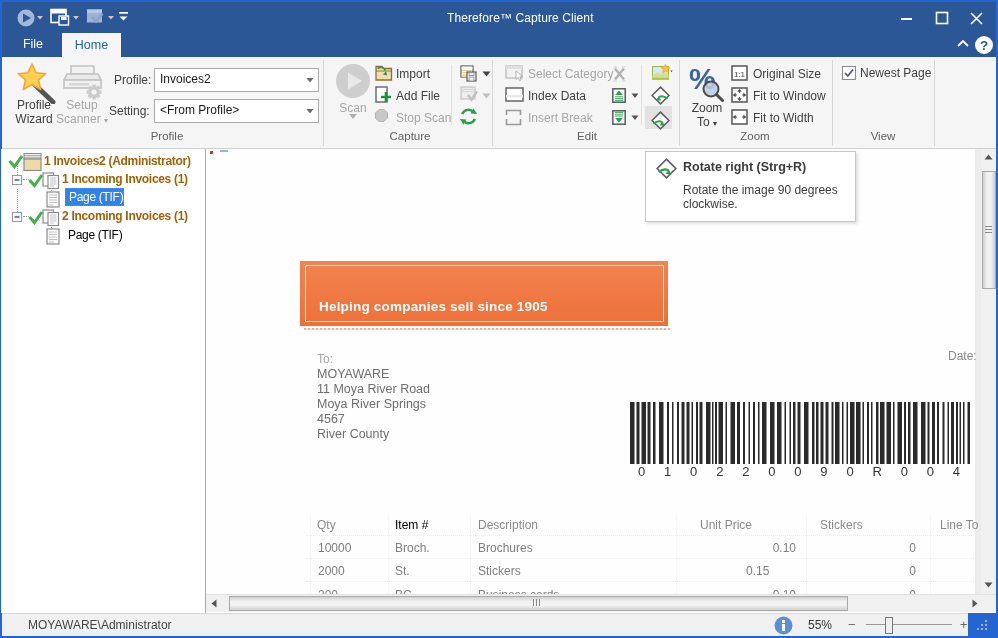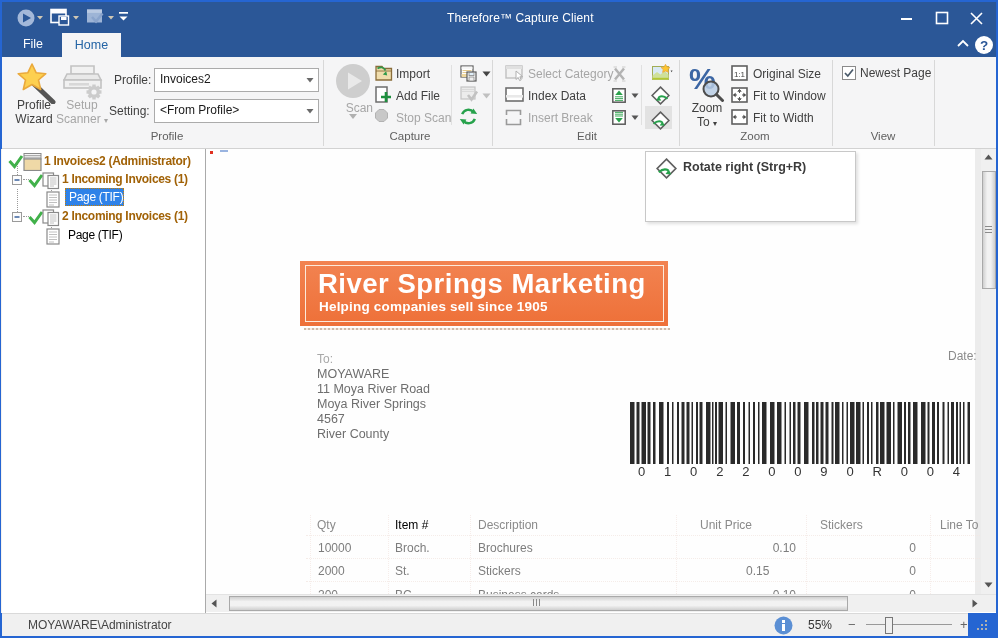--- a/index.html
+++ b/index.html
@@ -97,21 +97,21 @@
       <svg class="abs" style="right:3px;top:7px" width="10" height="8" viewBox="0 0 10 8">
           <path d="M1.5 2 L8.5 2 L5 6.5 Z" fill="#6a6a6a"></path>
         </svg>
     </div>
   </div>
   <div id="rib-capture">
     <svg class="abs" style="left:333px;top:6px" width="36" height="36" viewBox="0 0 36 36">
       <circle cx="18" cy="18" r="17" fill="#cecece"></circle>
       <path d="M13 9.5 L27 18 L13 26.5 Z" fill="#e9e9e9"></path>
     </svg>
-    <div class="rtext rgrey abs" style="left:331px;top:44px;width:40px;text-align:right">Scan</div>
+    <div class="rtext rgrey abs" style="left:331px;top:44px;width:40px;text-align:center">Scan</div>
     <div class="abs" style="left:347px;top:57px;width:0;height:0;border:4px solid transparent;border-top:5px solid #b0b0b0"></div>
 
     <svg class="abs" style="left:373px;top:7px" width="18" height="17" viewBox="0 0 18 17">
       <path d="M1 2.5 L7 2.5 L8.5 4.5 L16.5 4.5 L16.5 16 L1 16 Z" fill="#f0ddad" stroke="#8a6d3b" stroke-width="1.3"></path>
       <path d="M1 7 L16.5 7" stroke="#8a6d3b" stroke-width="0.9"></path>
       <path d="M2.5 4.5 Q8 1.5 10.5 6.5" fill="none" stroke="#2f9949" stroke-width="1.8"></path>
       <path d="M12.2 11.5 L7.8 10.4 L11.2 7.2 Z" fill="#2f9949"></path>
     </svg>
     <div class="rtext abs" style="left:394px;top:10px">Import</div>
 
@@ -342,21 +342,20 @@
   </div>
   <div class="abs" style="left:203px;top:0;width:1px;height:464px;background:#aaa"></div>
   <div id="doc" class="abs" style="left:204px;top:0;width:775px;height:445px;background:#fefefe;overflow:hidden">
     <div class="abs" style="left:769px;top:0;width:6px;height:445px;background:#ececec"></div>
     <div class="abs" style="left:4px;top:2px;width:3px;height:3px;background:#e03020"></div>
     <div class="abs" style="left:14px;top:1px;width:8px;height:2px;background:#9ab4e0"></div>
 
     <div class="abs" style="left:94px;top:112px;width:368px;height:65px;background:linear-gradient(180deg,#f28351,#ee7038)"></div>
     <div class="abs" style="left:99px;top:116px;width:357px;height:55px;border:1.5px solid #fce9da"></div>
     <div class="abs" style="left:98px;top:179px;width:366px;height:2px;background:repeating-linear-gradient(90deg,#cdb9a9 0 2px,#f6e9de 2px 4px)"></div>
-    <div class="abs" style="left:112px;top:119px;font-size:27.5px;font-weight:bold;color:#fff;white-space:nowrap;letter-spacing:0.5px">River Springs Marketing</div>
     <div class="abs" style="left:113px;top:150px;font-size:13.5px;font-weight:bold;color:#fff;white-space:nowrap;letter-spacing:0.2px">Helping companies sell since 1905</div>
 
     <div class="abs" style="left:111px;top:203px;font-size:12px;color:#a8a8a8">To:</div>
     <div class="abs" style="left:111px;top:218px;font-size:12.5px;color:#6e6e6e;line-height:14.9px">MOYAWARE<br>11 Moya River Road<br>Moya River Springs<br>4567<br>River County</div>
     <div class="abs" style="left:742px;top:200px;font-size:12px;color:#8a8a8a">Date:</div>
 
     <div id="barcode" class="abs" style="left:424px;top:253px;width:340px;height:62px"><svg width="340" height="62" viewBox="0 0 340 62">
           <rect x="0.0" y="0" width="4.5" height="62" fill="#2a2a2a"></rect>
           <rect x="6.5" y="0" width="3" height="62" fill="#2a2a2a"></rect>
           <rect x="11.5" y="0" width="4.5" height="62" fill="#2a2a2a"></rect>
@@ -494,20 +493,21 @@
       </svg>
   </div>
 </div>
 <div id="tooltip" class="abs" style="left:645px;top:151px;width:209px;height:69px;background:#fff;border:1px solid #c8c8c8;box-shadow:2px 2px 3px rgba(0,0,0,0.12)">
   <svg class="abs" style="left:10px;top:6px" width="21" height="21" viewBox="0 0 21 21">
       <polygon points="10.5,1.2 19.8,10.5 10.5,19.8 1.2,10.5" fill="#fff" stroke="#606060" stroke-width="1.7"></polygon>
       <path d="M2.8 14.2 Q7.5 9.8 12.3 12.2" fill="none" stroke="#27a24c" stroke-width="2.1"></path>
       <path d="M15.2 16.4 L9.6 15.9 L12.8 11.2 Z" fill="#27a24c"></path>
   </svg>
   <div class="abs" style="left:37px;top:8px;font-size:12.5px;font-weight:bold;color:#3b3b3b;white-space:nowrap">Rotate right (Strg+R)</div>
+  <div class="abs" style="left:37px;top:32px;font-size:12px;color:#3b3b3b;line-height:13.5px">Rotate the image 90 degrees<br>clockwise.</div>
 </div>
 <div id="statusbar">
   <div class="abs" style="left:26px;top:4px;font-size:12px;color:#444">MOYAWARE\Administrator</div>
   <svg class="abs" style="left:772px;top:2px" width="19" height="19" viewBox="0 0 19 19">
     <circle cx="9.5" cy="9.5" r="9" fill="#5b8fd4"></circle>
     <rect x="8" y="8" width="3" height="7" fill="#fff"></rect>
     <rect x="8" y="4" width="3" height="3" fill="#fff"></rect>
   </svg>
   <div class="abs" style="left:806px;top:4px;font-size:12px;color:#333">55%</div>
   <div class="abs" style="left:846px;top:3px;font-size:13px;color:#666">−</div>

